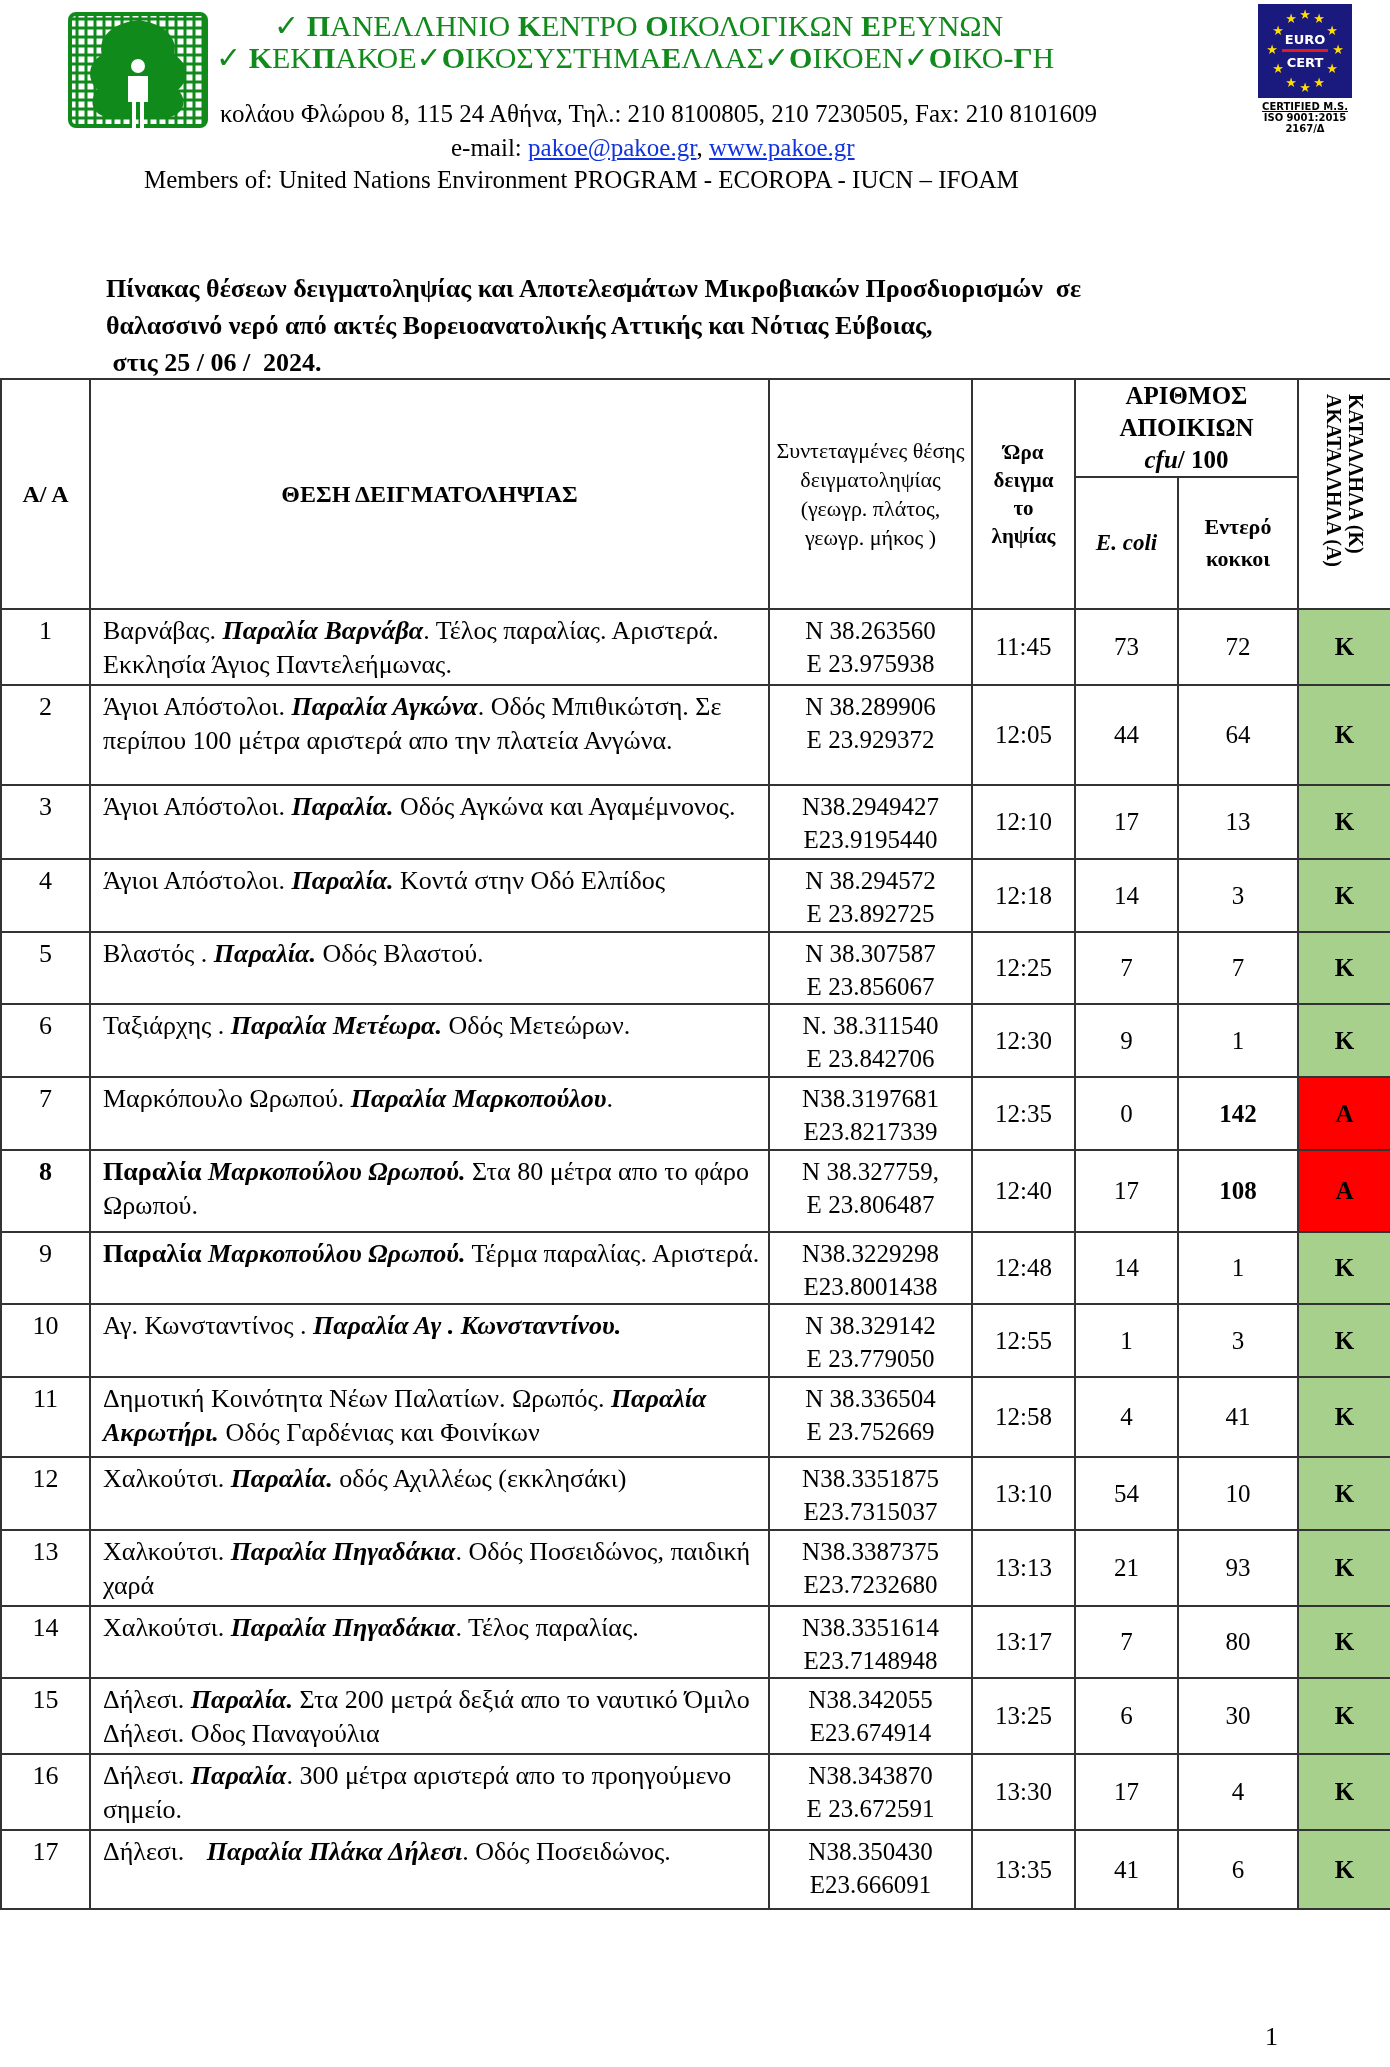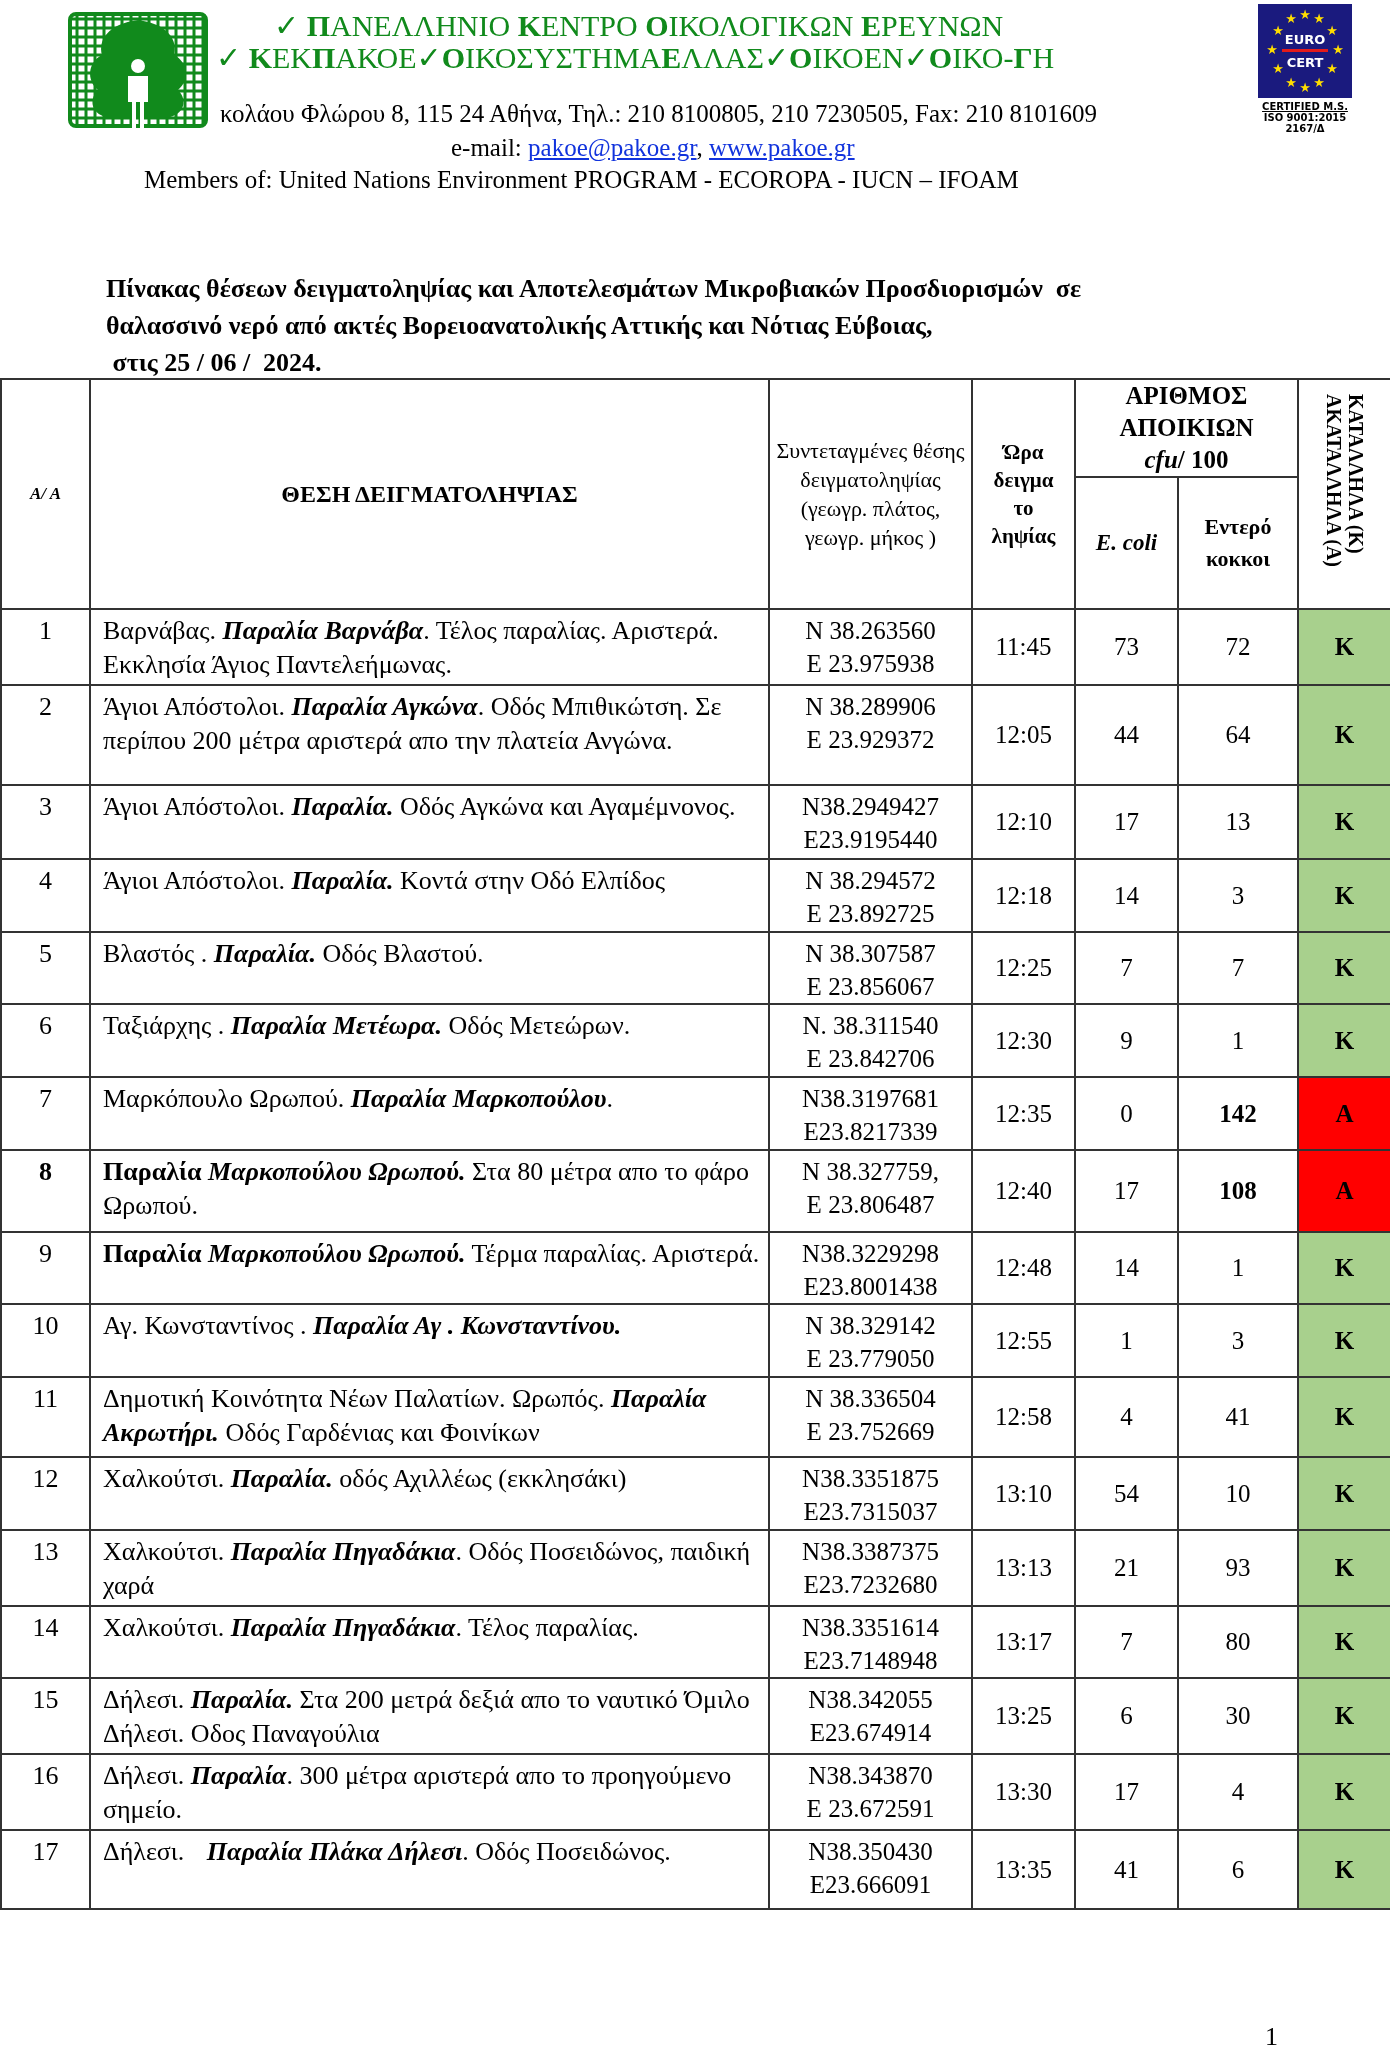--- a/index.html
+++ b/index.html
@@ -15,21 +15,21 @@
   .h2 { left:216px; top:40px; }
   .addr { position:absolute; white-space:nowrap; font-size:25px; }
   .a1 { left:220px; top:100px; }
   .a2 { left:451px; top:134px; }
   .a3 { left:144px; top:166px; }
   .link { color:#1133dd; text-decoration:underline; }
   .title { position:absolute; left:106px; top:270px; font-size:26px; font-weight:bold; line-height:37px; }
   table { position:absolute; left:0; top:378px; width:1390px; border-collapse:collapse; table-layout:fixed; font-size:26px; }
   td, th { border:2px solid #333; padding:0; vertical-align:middle; }
   th { font-weight:normal; }
-  .hd-aa { font-weight:bold; font-size:17px;font-style:italic; }
+  .hd-aa { font-weight:bold; font-size:24px; }
   .hd-pos { font-weight:bold; font-size:24px; }
   .hd-coord { font-size:22px; line-height:29px; text-align:center; }
   .hd-time { font-size:21px; font-weight:bold; line-height:28px; }
   .hd-count { font-size:25px; font-weight:bold; line-height:32px; height:84px; }
   .hd-ecoli { font-size:23px; font-weight:bold; font-style:italic; }
   .hd-ent { font-size:22px; font-weight:bold; line-height:32px; }
   .hd-status { position:relative; }
   .vert { writing-mode:vertical-rl; font-size:20px; font-weight:bold; line-height:22px; margin:auto; height:200px; text-align:left; }
   td.num { text-align:center; vertical-align:top; padding-top:6px; }
   td.num.b { font-weight:bold; }
@@ -155,21 +155,21 @@
           <div>N 38.263560</div>
           <div>E 23.975938</div>
         </td>
         <td class="c">11:45</td>
         <td class="c">73</td>
         <td class="c">72</td>
         <td class="st K">Κ</td>
       </tr>
       <tr style="height: 100px;">
         <td class="num">2</td>
-        <td class="loc"><span>Άγιοι Απόστολοι. </span><i style="font-weight: bold;">Παραλία Αγκώνα</i><span>. Οδός Μπιθικώτση. Σε περίπου 200 μέτρα αριστερά απο την πλατεία Ανγώνα.</span></td>
+        <td class="loc"><span>Άγιοι Απόστολοι. </span><i style="font-weight: bold;">Παραλία Αγκώνα</i><span>. Οδός Μπιθικώτση. Σε περίπου 100 μέτρα αριστερά απο την πλατεία Ανγώνα.</span></td>
         <td class="coord">
           <div>N 38.289906</div>
           <div>E 23.929372</div>
         </td>
         <td class="c">12:05</td>
         <td class="c">44</td>
         <td class="c">64</td>
         <td class="st K">Κ</td>
       </tr>
       <tr style="height: 74px;">

